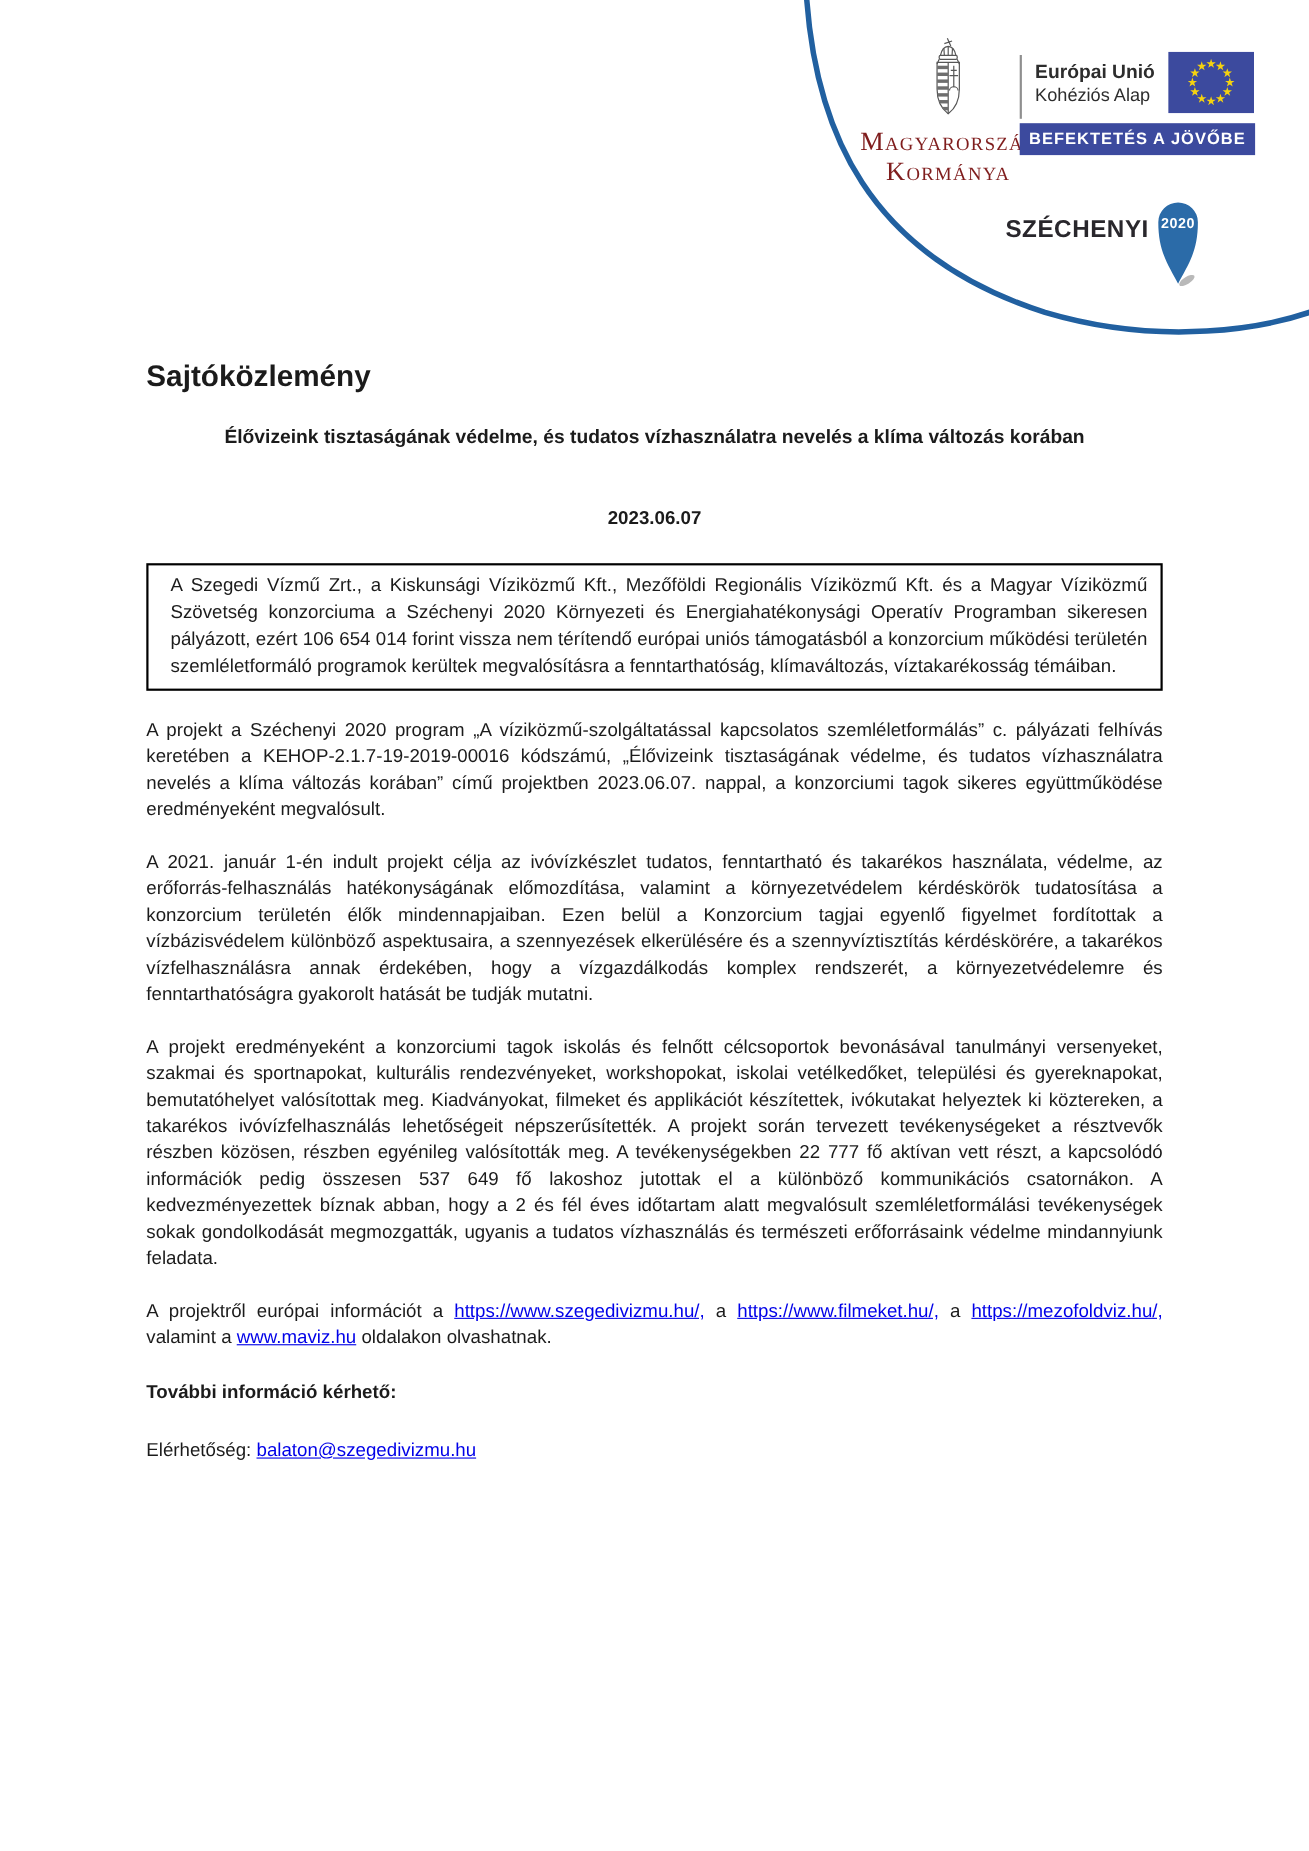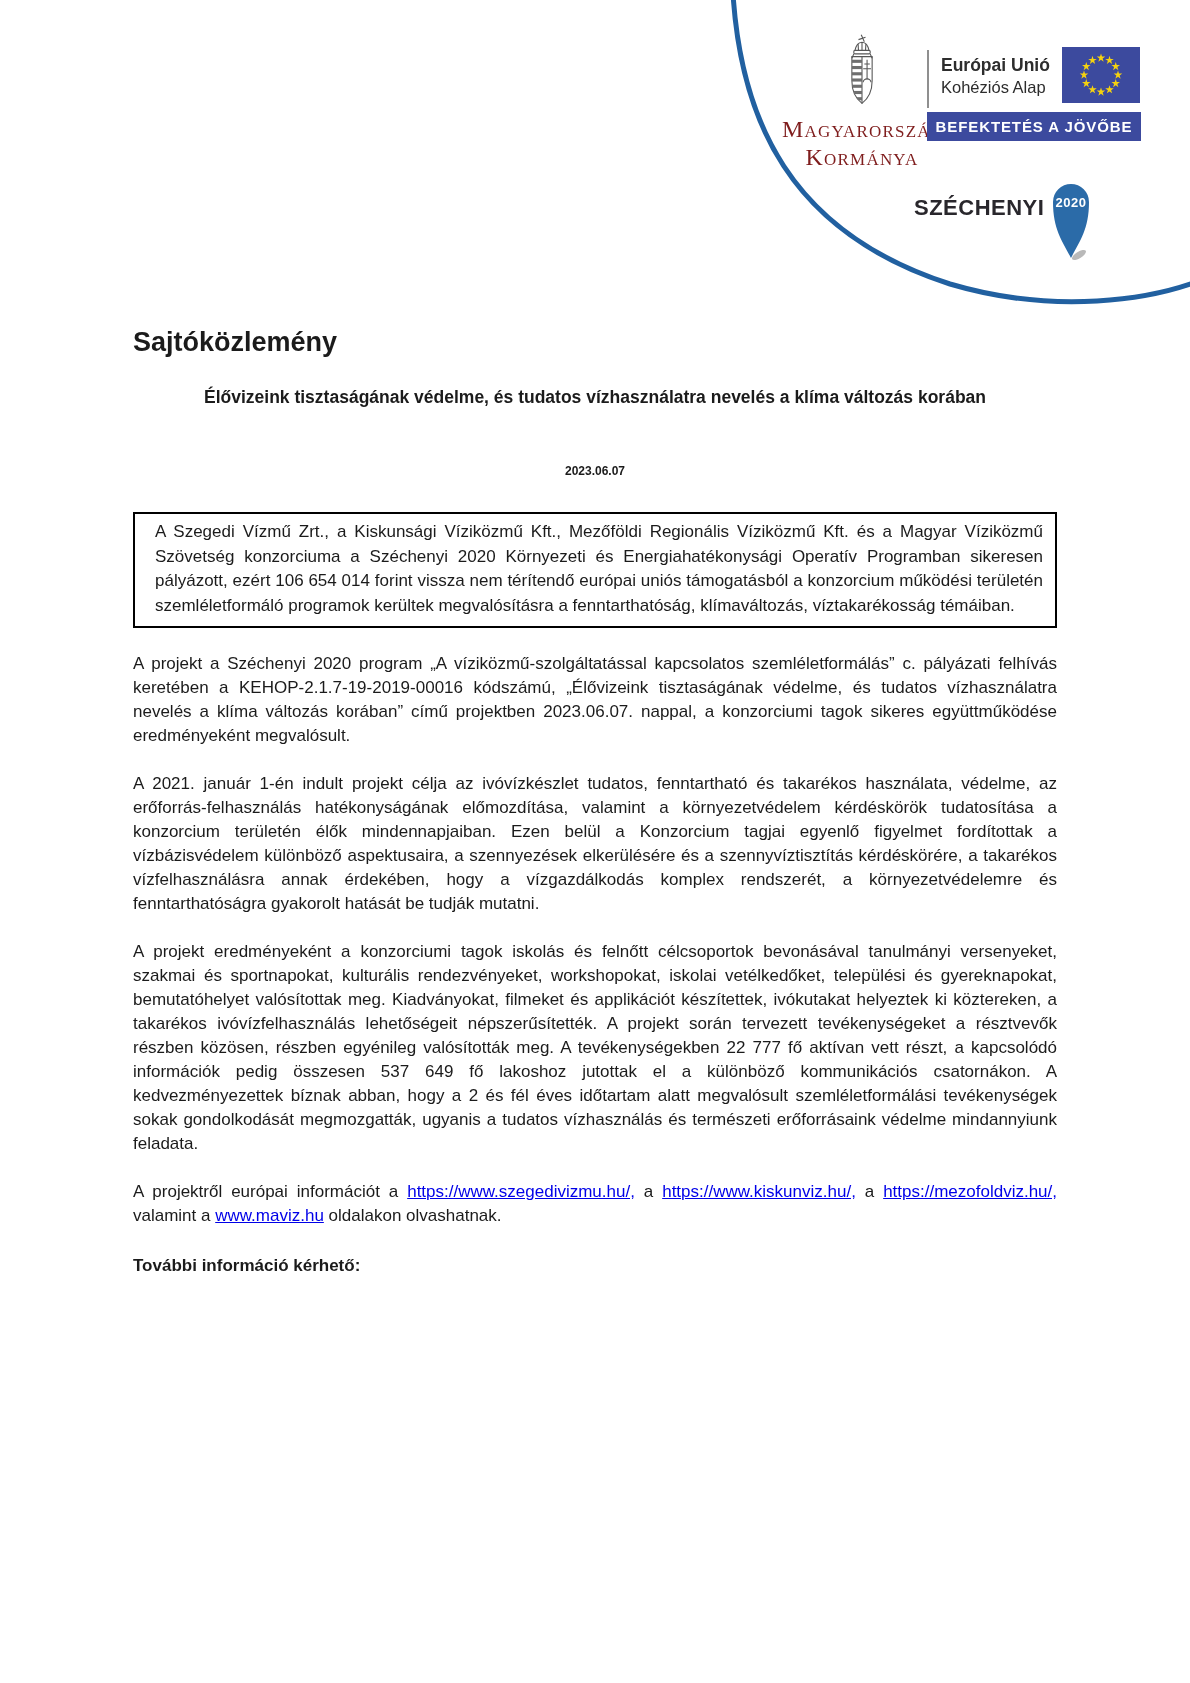--- a/index.html
+++ b/index.html
@@ -53,21 +53,21 @@
   }
   .sz-pin { margin-left: 7px; }
 
   
   .content {
     position: absolute; left: 133px; top: 326px; width: 924px;
     font-size: 17px; line-height: 24px; text-align: justify;
   }
   .doc-title { font-size: 27px; font-weight: bold; line-height: 33px; text-align: left; margin: 0 0 27px 0; }
   .doc-subtitle { font-size: 17.5px; font-weight: bold; line-height: 22px; text-align: center; margin: 0 0 52px 0; }
-  .doc-date { font-size: 12px; font-weight: bold; line-height: 22px; text-align: center; margin: 0 0 30px 0; }
+  .doc-date { font-size: 17px; font-weight: bold; line-height: 22px; text-align: center; margin: 0 0 30px 0; }
   .lead-box { border: 2px solid #000; padding: 6px 12px 8px 20px; margin: 0 0 24px 0; line-height: 24.5px; }
   .body-par { margin: 0 0 24px 0; }
   .links-par { margin: 0 0 26px 0; }
   a.doc-link { color: var(--link-blue, #0000e8); text-decoration: underline; cursor: pointer; }
   .more-info { font-weight: bold; margin: 0 0 29px 0; text-align: left; }
   .contact-name { margin: 0 0 29px 0; text-align: left; }
   .contact-line { margin: 0; text-align: left; }
 </style>
 </head>
 <body>
@@ -156,18 +156,19 @@
   <p class="doc-subtitle">Élővizeink tisztaságának védelme, és tudatos vízhasználatra nevelés a klíma változás korában</p>
 
   <p class="doc-date">2023.06.07</p>
 
   <div class="lead-box">A Szegedi Vízmű Zrt., a Kiskunsági Víziközmű Kft., Mezőföldi Regionális Víziközmű Kft. és a Magyar Víziközmű Szövetség konzorciuma a Széchenyi 2020 Környezeti és Energiahatékonysági Operatív Programban sikeresen pályázott, ezért 106 654 014 forint vissza nem térítendő európai uniós támogatásból a konzorcium működési területén szemléletformáló programok kerültek megvalósításra a fenntarthatóság, klímaváltozás, víztakarékosság témáiban.</div>
 
   <p class="body-par">A projekt a Széchenyi 2020 program „A víziközmű-szolgáltatással kapcsolatos szemléletformálás” c. pályázati felhívás keretében a KEHOP-2.1.7-19-2019-00016 kódszámú, „Élővizeink tisztaságának védelme, és tudatos vízhasználatra nevelés a klíma változás korában” című projektben 2023.06.07. nappal, a konzorciumi tagok sikeres együttműködése eredményeként megvalósult.</p>
   <p class="body-par">A 2021. január 1-én indult projekt célja az ivóvízkészlet tudatos, fenntartható és takarékos használata, védelme, az erőforrás-felhasználás hatékonyságának előmozdítása, valamint a környezetvédelem kérdéskörök tudatosítása a konzorcium területén élők mindennapjaiban. Ezen belül a Konzorcium tagjai egyenlő figyelmet fordítottak a vízbázisvédelem különböző aspektusaira, a szennyezések elkerülésére és a szennyvíztisztítás kérdéskörére, a takarékos vízfelhasználásra annak érdekében, hogy a vízgazdálkodás komplex rendszerét, a környezetvédelemre és fenntarthatóságra gyakorolt hatását be tudják mutatni.</p>
   <p class="body-par">A projekt eredményeként a konzorciumi tagok iskolás és felnőtt célcsoportok bevonásával tanulmányi versenyeket, szakmai és sportnapokat, kulturális rendezvényeket, workshopokat, iskolai vetélkedőket, települési és gyereknapokat, bemutatóhelyet valósítottak meg. Kiadványokat, filmeket és applikációt készítettek, ivókutakat helyeztek ki köztereken, a takarékos ivóvízfelhasználás lehetőségeit népszerűsítették. A projekt során tervezett tevékenységeket a résztvevők részben közösen, részben egyénileg valósították meg. A tevékenységekben 22 777 fő aktívan vett részt, a kapcsolódó információk pedig összesen 537 649 fő lakoshoz jutottak el a különböző kommunikációs csatornákon. A kedvezményezettek bíznak abban, hogy a 2 és fél éves időtartam alatt megvalósult szemléletformálási tevékenységek sokak gondolkodását megmozgatták, ugyanis a tudatos vízhasználás és természeti erőforrásaink védelme mindannyiunk feladata.</p>
 
-  <p class="links-par"><span>A projektről európai információt a </span><a href="#" class="doc-link">https://www.szegedivizmu.hu/,</a><span> a </span><a href="#" class="doc-link">https://www.kiskunviz.hu/,</a><span> a </span><a href="#" class="doc-link">https://mezofoldviz.hu/,</a><span> valamint a </span><a href="#" class="doc-link">www.maviz.hu</a><span> oldalakon olvashatnak.</span></p>
+  <p class="links-par"><span>A projektről európai információt a </span><a href="#" class="doc-link">https://www.szegedivizmu.hu/,</a><span> a </span><a href="#" class="doc-link">https://www.filmeket.hu/,</a><span> a </span><a href="#" class="doc-link">https://mezofoldviz.hu/,</a><span> valamint a </span><a href="#" class="doc-link">www.maviz.hu</a><span> oldalakon olvashatnak.</span></p>
 
   <p class="more-info">További információ kérhető:</p>
 
 
+  <p class="contact-line"><span>Elérhetőség: </span><a class="doc-link" href="#">balaton@szegedivizmu.hu</a></p>
 </div>
 
 </body></html>

